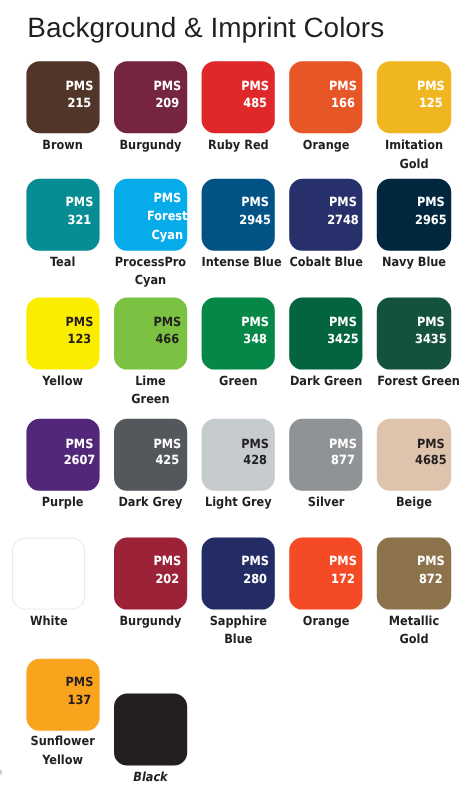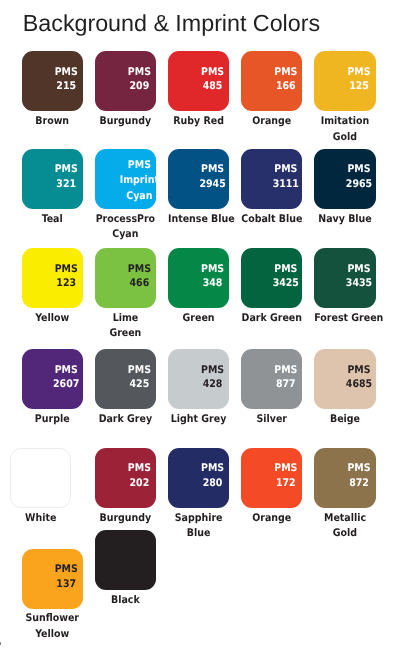--- a/index.html
+++ b/index.html
@@ -116,21 +116,21 @@
           </div>
         </div>
         <div class="label">
           <div class="label-line">Teal</div>
         </div>
       </div>
       <div class="cell" style="left: 94.7px; top: 148.8px;">
         <div class="swatch" style="background: rgb(6, 171, 234);">
           <div class="inner l3">
             <div class="line" style="color: rgb(255, 255, 255);">PMS</div>
-            <div class="line" style="color: rgb(255, 255, 255);">Imprint</div>
+            <div class="line" style="color: rgb(255, 255, 255);">Forest</div>
             <div class="line" style="color: rgb(255, 255, 255);">Cyan</div>
           </div>
         </div>
         <div class="label">
           <div class="label-line">ProcessPro</div>
           <div class="label-line">Cyan</div>
         </div>
       </div>
       <div class="cell" style="left: 167.9px; top: 148.8px;">
         <div class="swatch" style="background: rgb(3, 82, 134);">
@@ -140,21 +140,21 @@
           </div>
         </div>
         <div class="label">
           <div class="label-line">Intense Blue</div>
         </div>
       </div>
       <div class="cell" style="left: 241.1px; top: 148.8px;">
         <div class="swatch" style="background: rgb(40, 48, 107);">
           <div class="inner">
             <div class="line" style="color: rgb(255, 255, 255);">PMS</div>
-            <div class="line" style="color: rgb(255, 255, 255);">3111</div>
+            <div class="line" style="color: rgb(255, 255, 255);">2748</div>
           </div>
         </div>
         <div class="label">
           <div class="label-line">Cobalt Blue</div>
         </div>
       </div>
       <div class="cell" style="left: 314.3px; top: 148.8px;">
         <div class="swatch" style="background: rgb(1, 39, 62);">
           <div class="inner">
             <div class="line" style="color: rgb(255, 255, 255);">PMS</div>
@@ -333,21 +333,21 @@
           <div class="inner">
             <div class="line" style="color: rgb(35, 31, 32);">PMS</div>
             <div class="line" style="color: rgb(35, 31, 32);">137</div>
           </div>
         </div>
         <div class="label">
           <div class="label-line">Sunflower</div>
           <div class="label-line">Yellow</div>
         </div>
       </div>
-      <div class="cell" style="left: 94.7px; top: 530px;">
+      <div class="cell" style="left: 94.7px; top: 578px; font-style: italic;">
         <div class="swatch" style="background: rgb(35, 31, 32);"></div>
         <div class="label">
           <div class="label-line">Black</div>
         </div>
       </div>
     </div>
   <div class="edge-artifact"></div>
 </div>
 
 </body></html>

